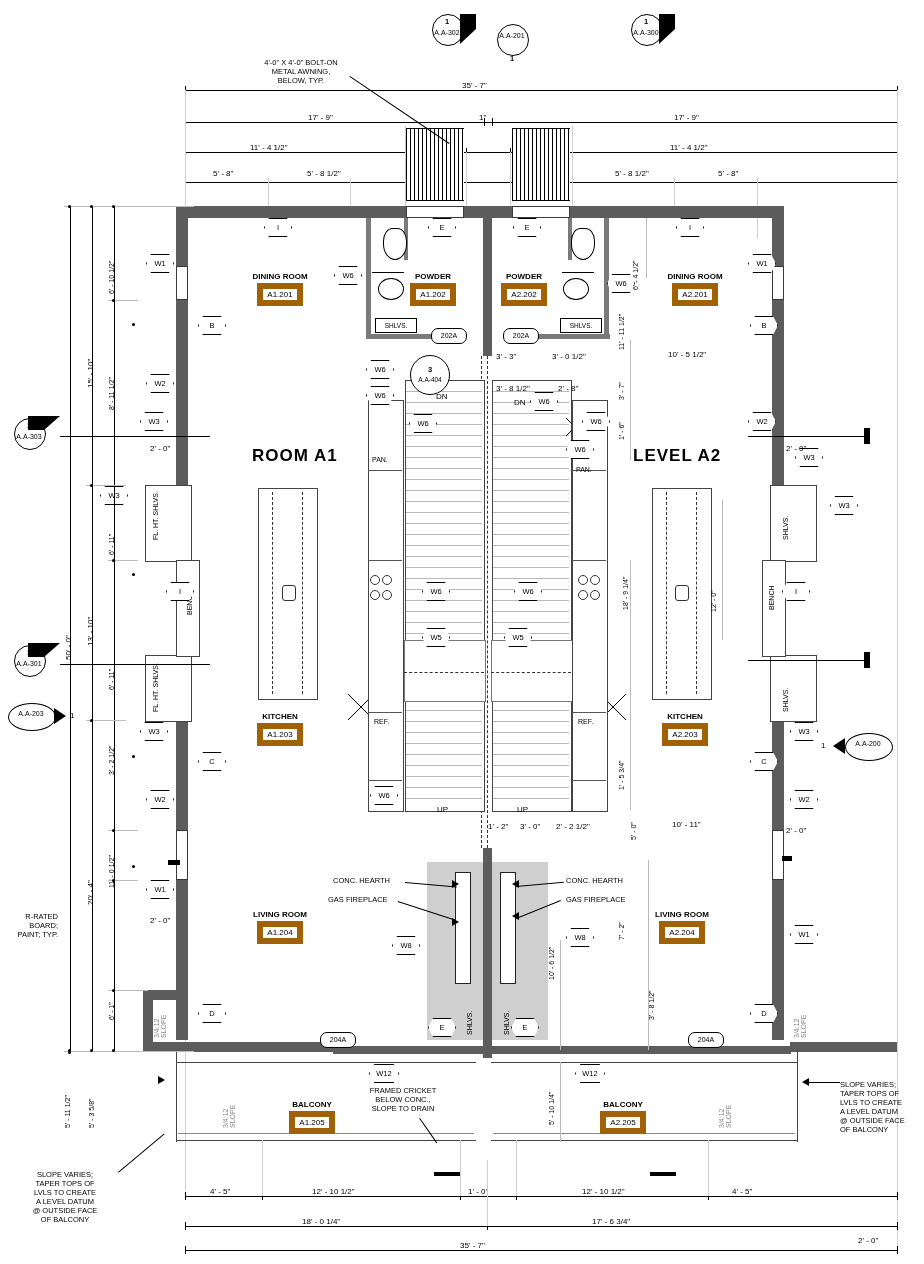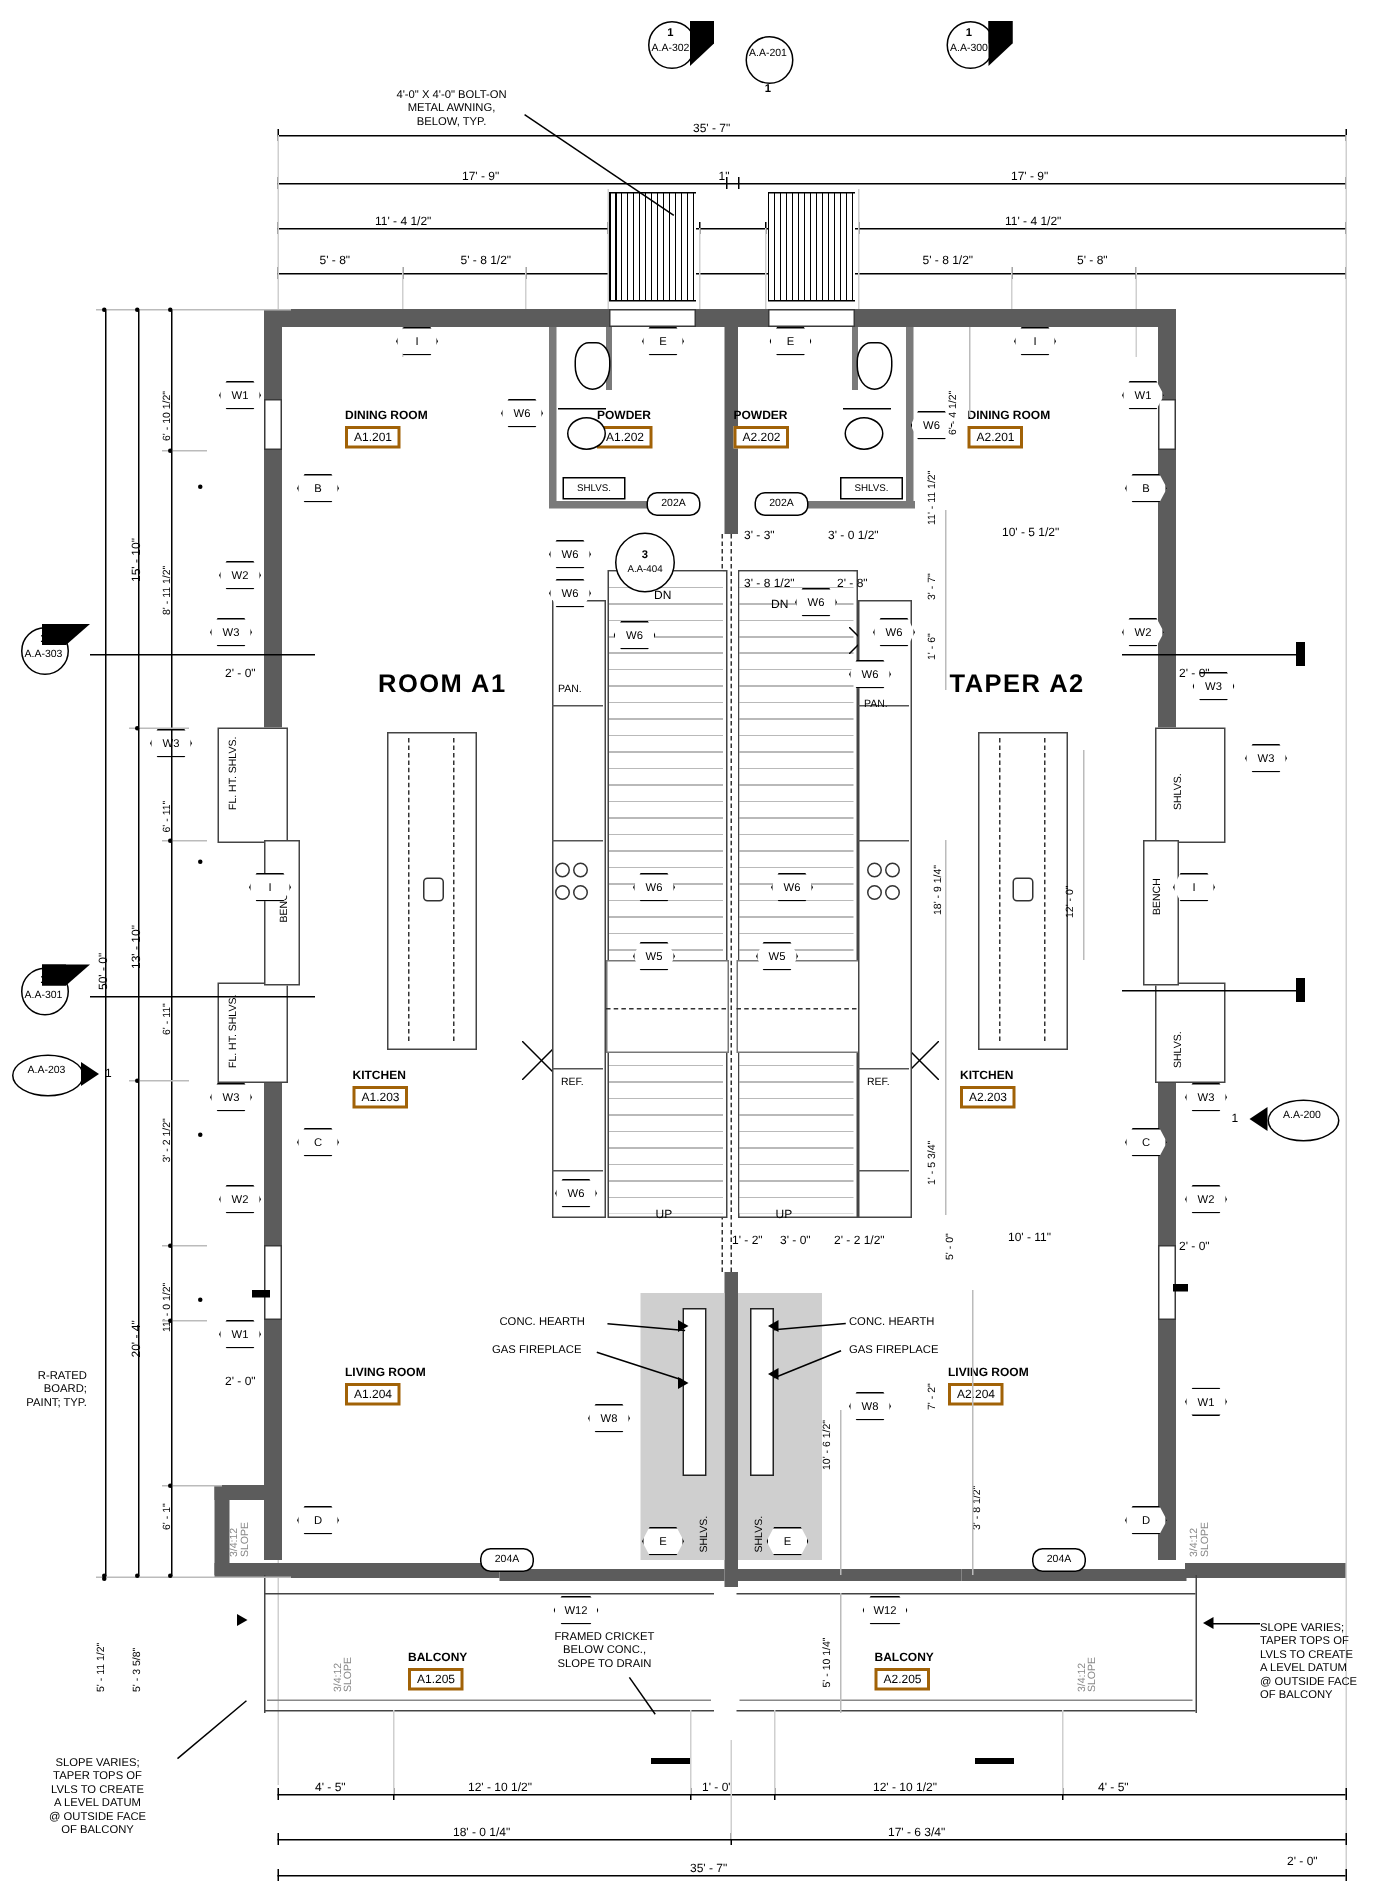--- a/index.html
+++ b/index.html
@@ -10,23 +10,23 @@
   .b{font-weight:bold;}
   .big{font-size:17px;letter-spacing:1px;}
   .line{position:absolute;background:#000;}
   .hl{height:1px;}
   .vl{width:1px;}
   .dash{position:absolute;border-top:1px dashed #333;height:0;}
   .dashv{position:absolute;border-left:1px dashed #333;width:0;}
   .wall{position:absolute;background:#5c5c5c;}
   .wall2{position:absolute;background:#7a7a7a;}
   .wallw{position:absolute;background:#ffffff;border:1px solid #3a3a3a;box-sizing:border-box;}
-  .room{position:absolute;}
+  .room{position:absolute;text-align:center;}
   .room .nm{font-size:8px;font-weight:bold;}
-  .room .bx{margin-top:2px;border:2px solid #a16207;font-size:8px;padding:1px 4px;display:inline-block;background:#fff;}
+  .room .bx{margin-top:2px;border:6px solid #a16207;font-size:8px;padding:1px 4px;display:inline-block;background:#fff;}
   .hex{position:absolute;width:26px;height:17px;background:#fff;border:1px solid #000;
        clip-path:polygon(18% 0%,82% 0%,100% 50%,82% 100%,18% 100%,0% 50%);
        font-size:7.5px;display:flex;align-items:center;justify-content:center;}
   .circ{position:absolute;border:1px solid #000;border-radius:50%;background:#fff;
         display:flex;align-items:center;justify-content:center;font-size:7.5px;}
   .dimt{position:absolute;font-size:8px;background:#fff;padding:0 2px;white-space:nowrap;}
   .dot{position:absolute;width:3px;height:3px;border-radius:50%;background:#000;}
   .sec-callout{position:absolute;width:44px;height:30px;}
   .sec-circ{position:absolute;left:0;top:0;width:30px;height:30px;border:1px solid #000;border-radius:50%;background:#fff;}
   .sec-txt1{position:absolute;left:0;top:3px;width:30px;text-align:center;font-size:7.5px;}
@@ -195,21 +195,21 @@
   <div class="line vl" style="left:797px;top:1050px;height:92px;background:#444;"></div>
   <div class="line hl" style="left:178px;top:1133px;width:296px;background:#888;"></div>
   <div class="line hl" style="left:493px;top:1133px;width:302px;background:#888;"></div>
 
   <div class="wall" style="left:483px;top:206px;width:9px;height:150px;"></div>
   <div class="wall" style="left:483px;top:848px;width:9px;height:210px;"></div>
   <div class="dashv" style="left:487px;top:356px;height:492px;"></div>
   <div class="dashv" style="left:481px;top:356px;height:492px;"></div>
 
   <div class="big b abs" style="left:252px;top:446px;">ROOM A1</div>
-  <div class="big b abs" style="left:633px;top:446px;">TAPER A2</div>
+  <div class="big b abs" style="left:633px;top:446px;">LEVEL A2</div>
 
   <div class="room" style="left:230px;top:272px;width:100px;">
     <div class="nm">DINING ROOM</div>
     <div class="bx">A1.201</div>
   </div>
   <div class="room" style="left:398px;top:272px;width:70px;">
     <div class="nm">POWDER</div>
     <div class="bx">A1.202</div>
   </div>
   <div class="room" style="left:489px;top:272px;width:70px;">

